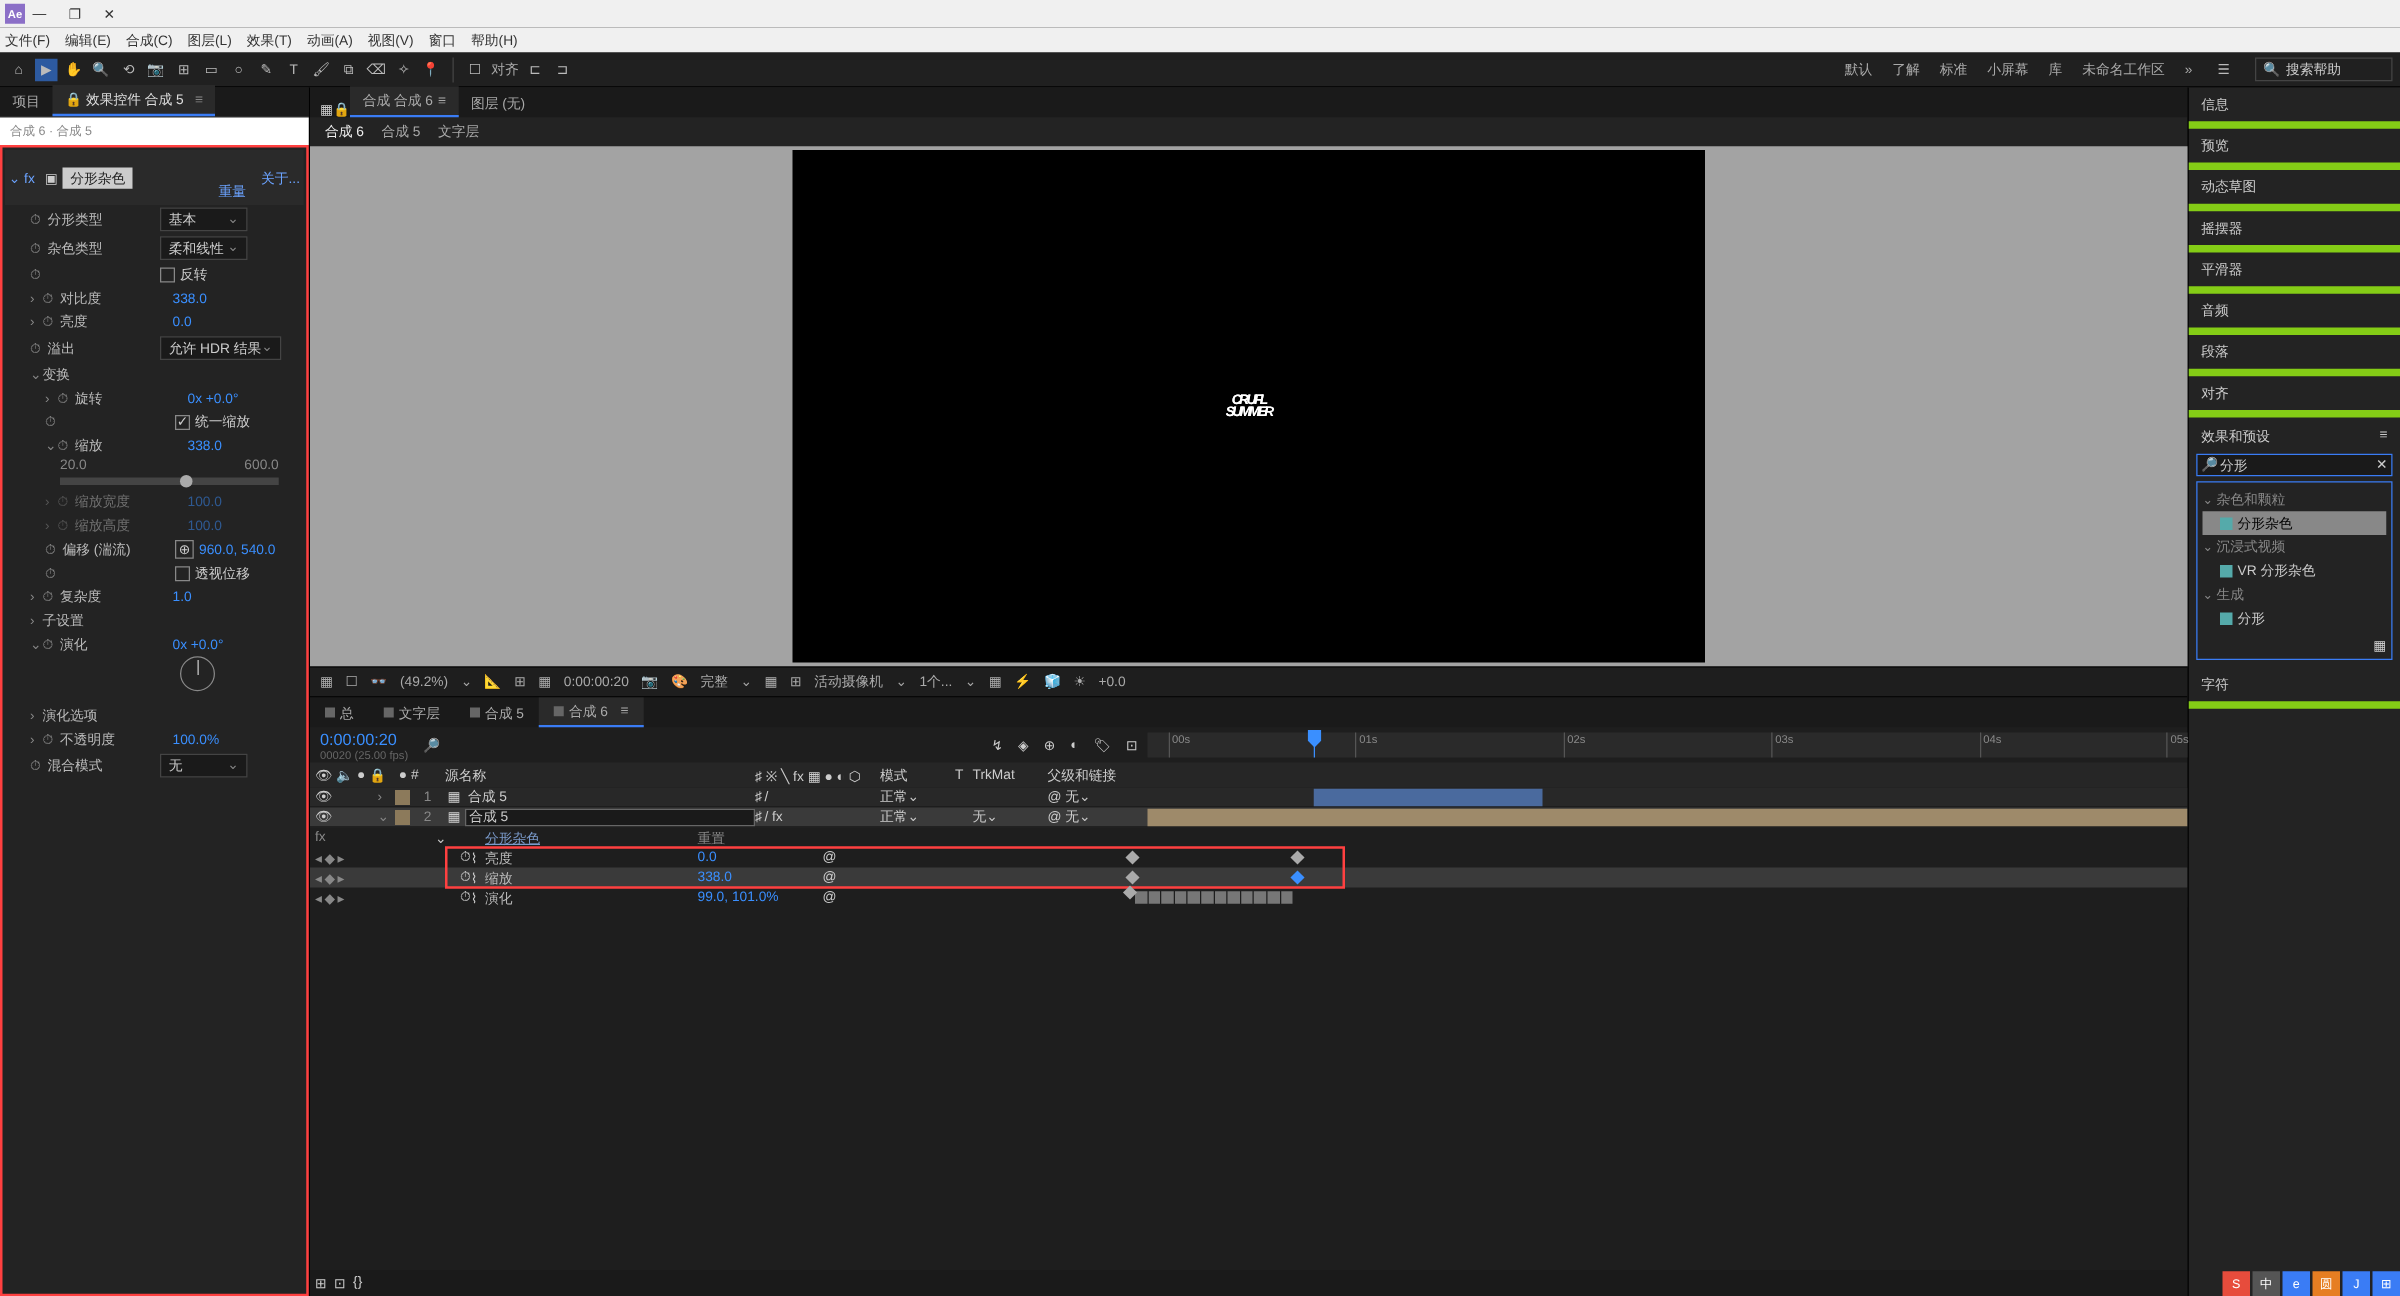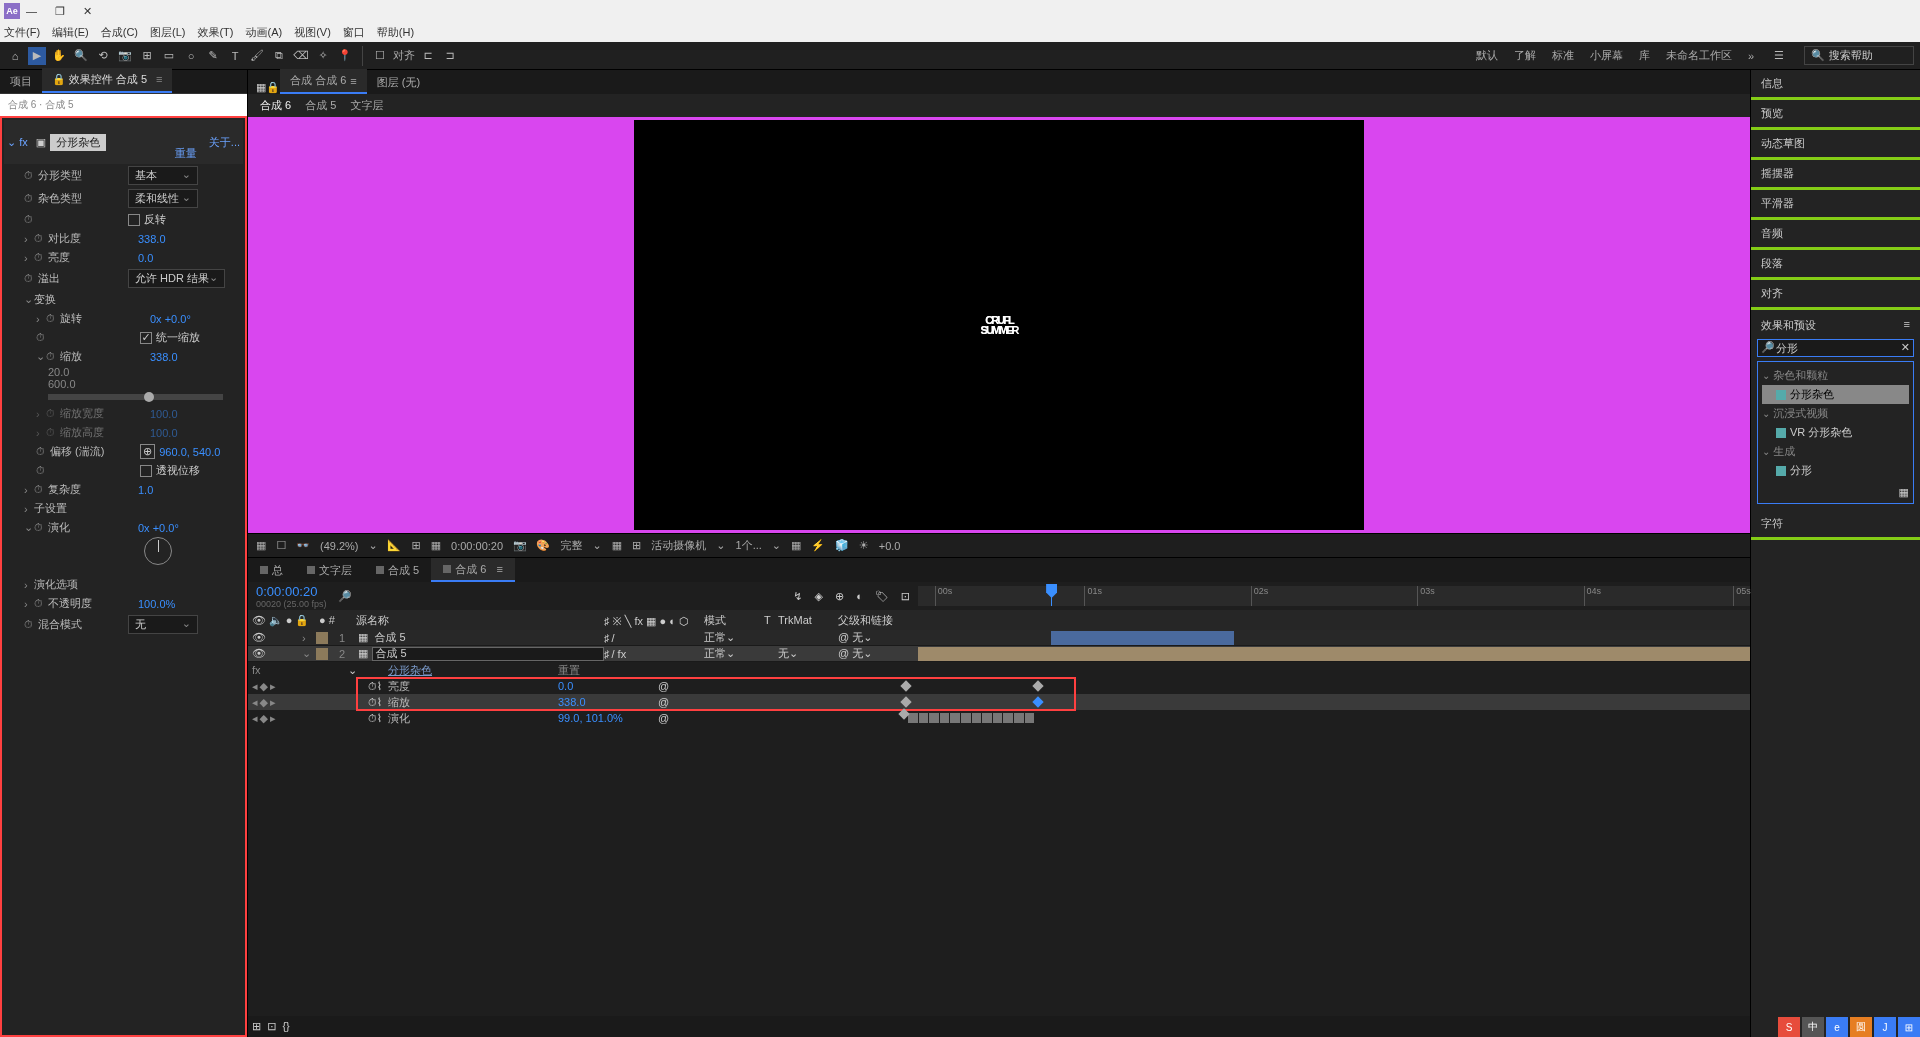--- a/index.html
+++ b/index.html
@@ -46,34 +46,34 @@
 .prop-row .stopwatch { width: 14px; color: #888; cursor: pointer; }
 .prop-row .prop-name { flex: 0 0 90px; color: #bbb; }
 .prop-row .prop-val { color: #3a8fff; cursor: pointer; }
 .prop-row .dropdown { background: #1a1a1a; border: 1px solid #444; padding: 1px 6px; min-width: 70px; display: flex; justify-content: space-between; cursor: pointer; }
 .prop-row .dropdown .dd-arrow { color: #888; }
 .prop-row .checkbox { width: 12px; height: 12px; border: 1px solid #888; margin-right: 4px; display: inline-flex; align-items: center; justify-content: center; }
 .prop-row.indent1 { padding-left: 32px; }
 
 .slider-track { position: relative; height: 6px; background: #444; margin: 4px 20px 4px 44px; }
 .slider-thumb { position: absolute; width: 10px; height: 10px; background: #aaa; border-radius: 50%; top: -2px; }
-.slider-labels { display: flex; justify-content: space-between; margin: 0 20px 0 44px; color: #888; font-size: 10px; flex-direction: column; }
+.slider-labels { display: flex; justify-content: space-between; margin: 0 20px 0 44px; color: #888; font-size: 10px; }
 
 .dial { width: 28px; height: 28px; border: 1px solid #888; border-radius: 50%; margin-left: 140px; position: relative; }
 .dial::after { content: ''; position: absolute; width: 1px; height: 12px; background: #ccc; left: 50%; top: 2px; }
 
 .comp-viewer { flex: 1; background: #222; display: flex; flex-direction: column; }
 .comp-tabs { display: flex; background: #1a1a1a; height: 24px; align-items: end; padding-left: 8px; }
 .comp-tabs .comp-tab { padding: 4px 10px; color: #aaa; cursor: pointer; display: flex; align-items: center; gap: 4px; }
 .comp-tabs .comp-tab.active { background: #2a2a2a; border-bottom: 2px solid #3a7cf5; }
 .comp-breadcrumb { display: flex; gap: 14px; padding: 4px 12px; background: #232323; }
 .comp-breadcrumb span { color: #aaa; cursor: pointer; }
 .comp-breadcrumb span.active { color: #eee; }
 
-.viewport { flex: 1; display: flex; align-items: center; justify-content: center; background: #d946ef; position: relative; }
+.viewport { flex: 1; display: flex; align-items: center; justify-content: center; background: #a3a3a3; position: relative; font-style: italic; }
 .canvas { width: 730px; height: 410px; background: #000; display: flex; align-items: center; justify-content: center; }
 .canvas-text { color: #fff; font-size: 78px; font-weight: 900; text-align: center; line-height: 0.95; letter-spacing: -2px; filter: blur(0.5px); }
 .canvas-text .l1, .canvas-text .l2 { display: block; text-shadow: inset 0 0 20px #000; background: linear-gradient(180deg, #fff 60%, #999 100%); -webkit-background-clip: text; }
 
 .viewer-controls { background: #1e1e1e; height: 24px; display: flex; align-items: center; padding: 0 8px; gap: 10px; color: #aaa; border-top: 1px solid #000; }
 .viewer-controls .ctrl { cursor: pointer; }
 
 .timeline-panel { height: 480px; background: #1e1e1e; border-top: 1px solid #000; display: flex; flex-direction: column; }
 .tl-tabs { display: flex; background: #1a1a1a; height: 24px; }
 .tl-tab { padding: 4px 12px; color: #aaa; cursor: pointer; display: flex; align-items: center; gap: 4px; }
@@ -121,21 +121,21 @@
 
 .prop-tl-row { display: flex; height: 16px; align-items: center; background: #1e1e1e; }
 .prop-tl-row .kf-nav { width: 40px; display: flex; gap: 2px; color: #888; padding-left: 4px; }
 .prop-tl-row .prop-indent { width: 100px; }
 .prop-tl-row .prop-label { flex: 0 0 170px; color: #bbb; }
 .prop-tl-row .prop-value { color: #3a8fff; flex: 0 0 100px; }
 .prop-tl-row .prop-graph { width: 240px; }
 .prop-tl-row .prop-right { flex: 1; position: relative; height: 100%; }
 
 .right-accordion { display: flex; flex-direction: column; }
-.right-section { padding: 6px 10px; border-bottom: 3px solid #84cc16; cursor: pointer; color: #ccc; }
+.right-section { padding: 6px 10px; border-bottom: 6px solid #84cc16; cursor: pointer; color: #ccc; }
 .right-search-panel { padding: 6px; }
 .right-search-panel .panel-title { display: flex; justify-content: space-between; padding: 2px 4px; }
 .right-search-panel input { width: 100%; background: #1a1a1a; border: 1px solid #3a7cf5; color: #ccc; padding: 2px 4px; }
 .preset-tree { border: 1px solid #3a7cf5; padding: 4px; margin-top: 4px; }
 .preset-cat { color: #888; font-size: 10px; padding: 2px 0; }
 .preset-item { padding: 2px 0 2px 14px; display: flex; align-items: center; gap: 4px; cursor: pointer; }
 .preset-item.hl { background: #888; color: #000; }
 .preset-item .pi-icon { width: 10px; height: 10px; background: #5aa; }
 
 .red-box-1 { position: absolute; border: 2px solid #ff4040; pointer-events: none; }

